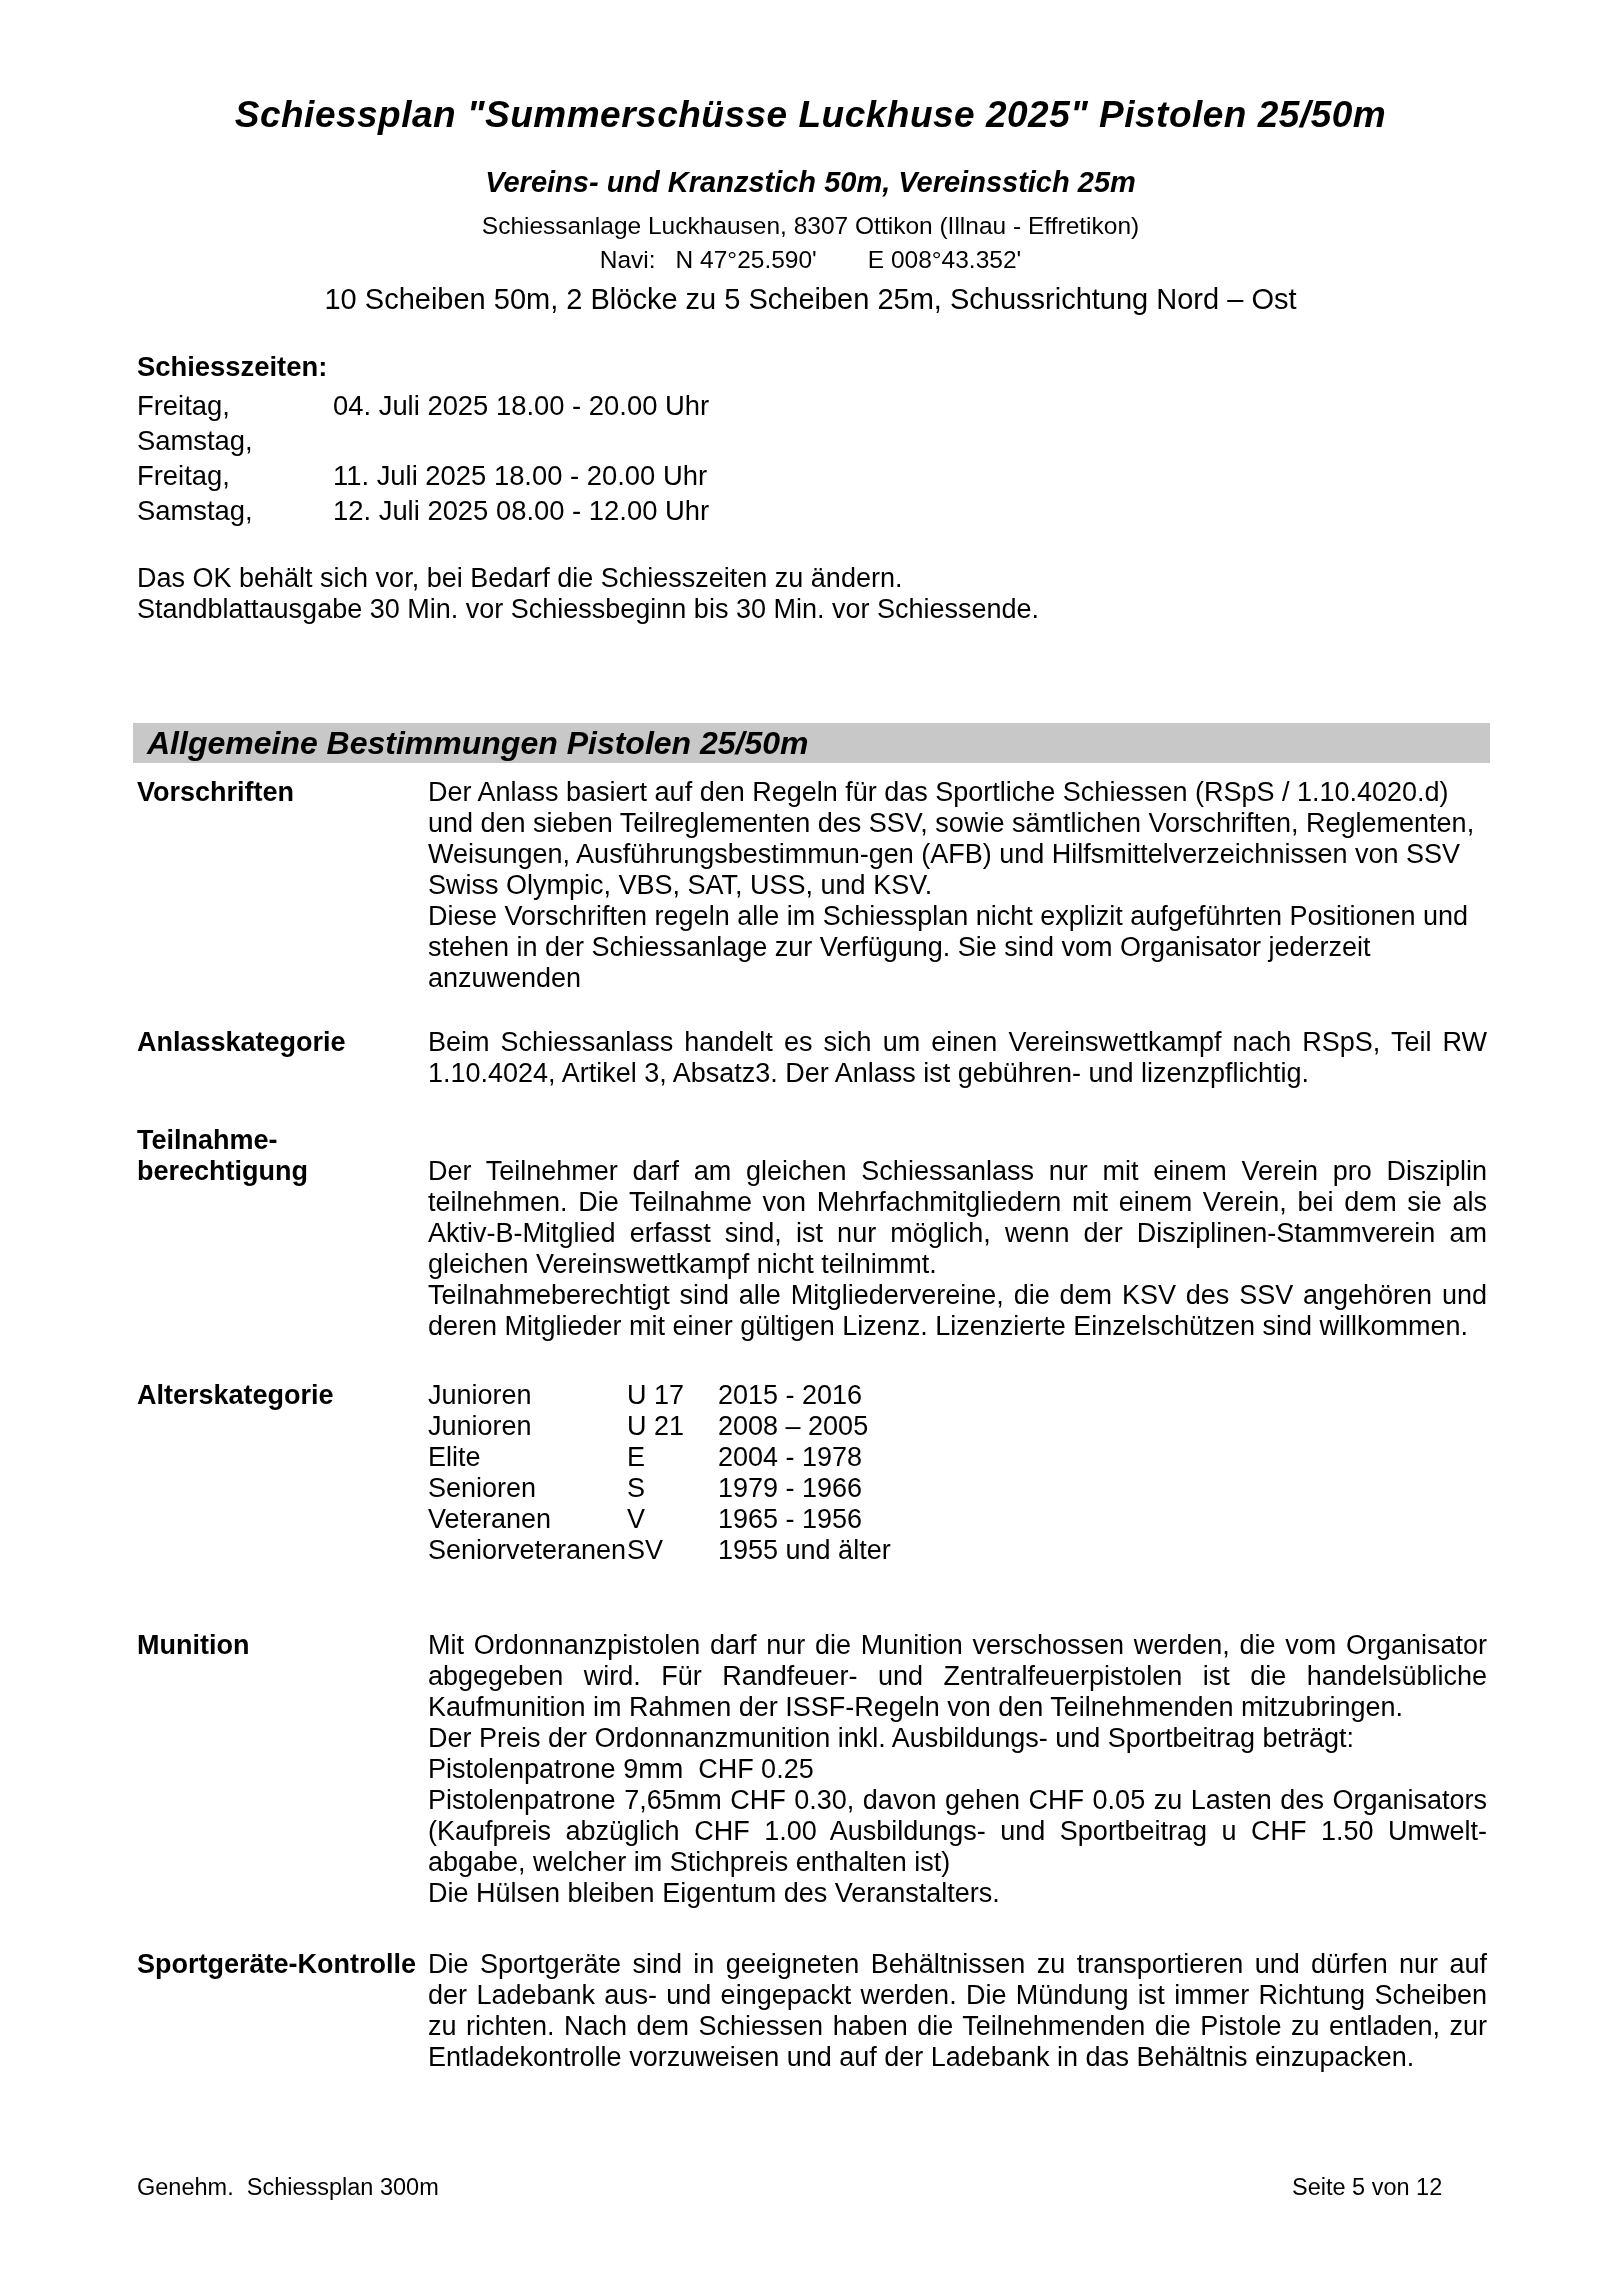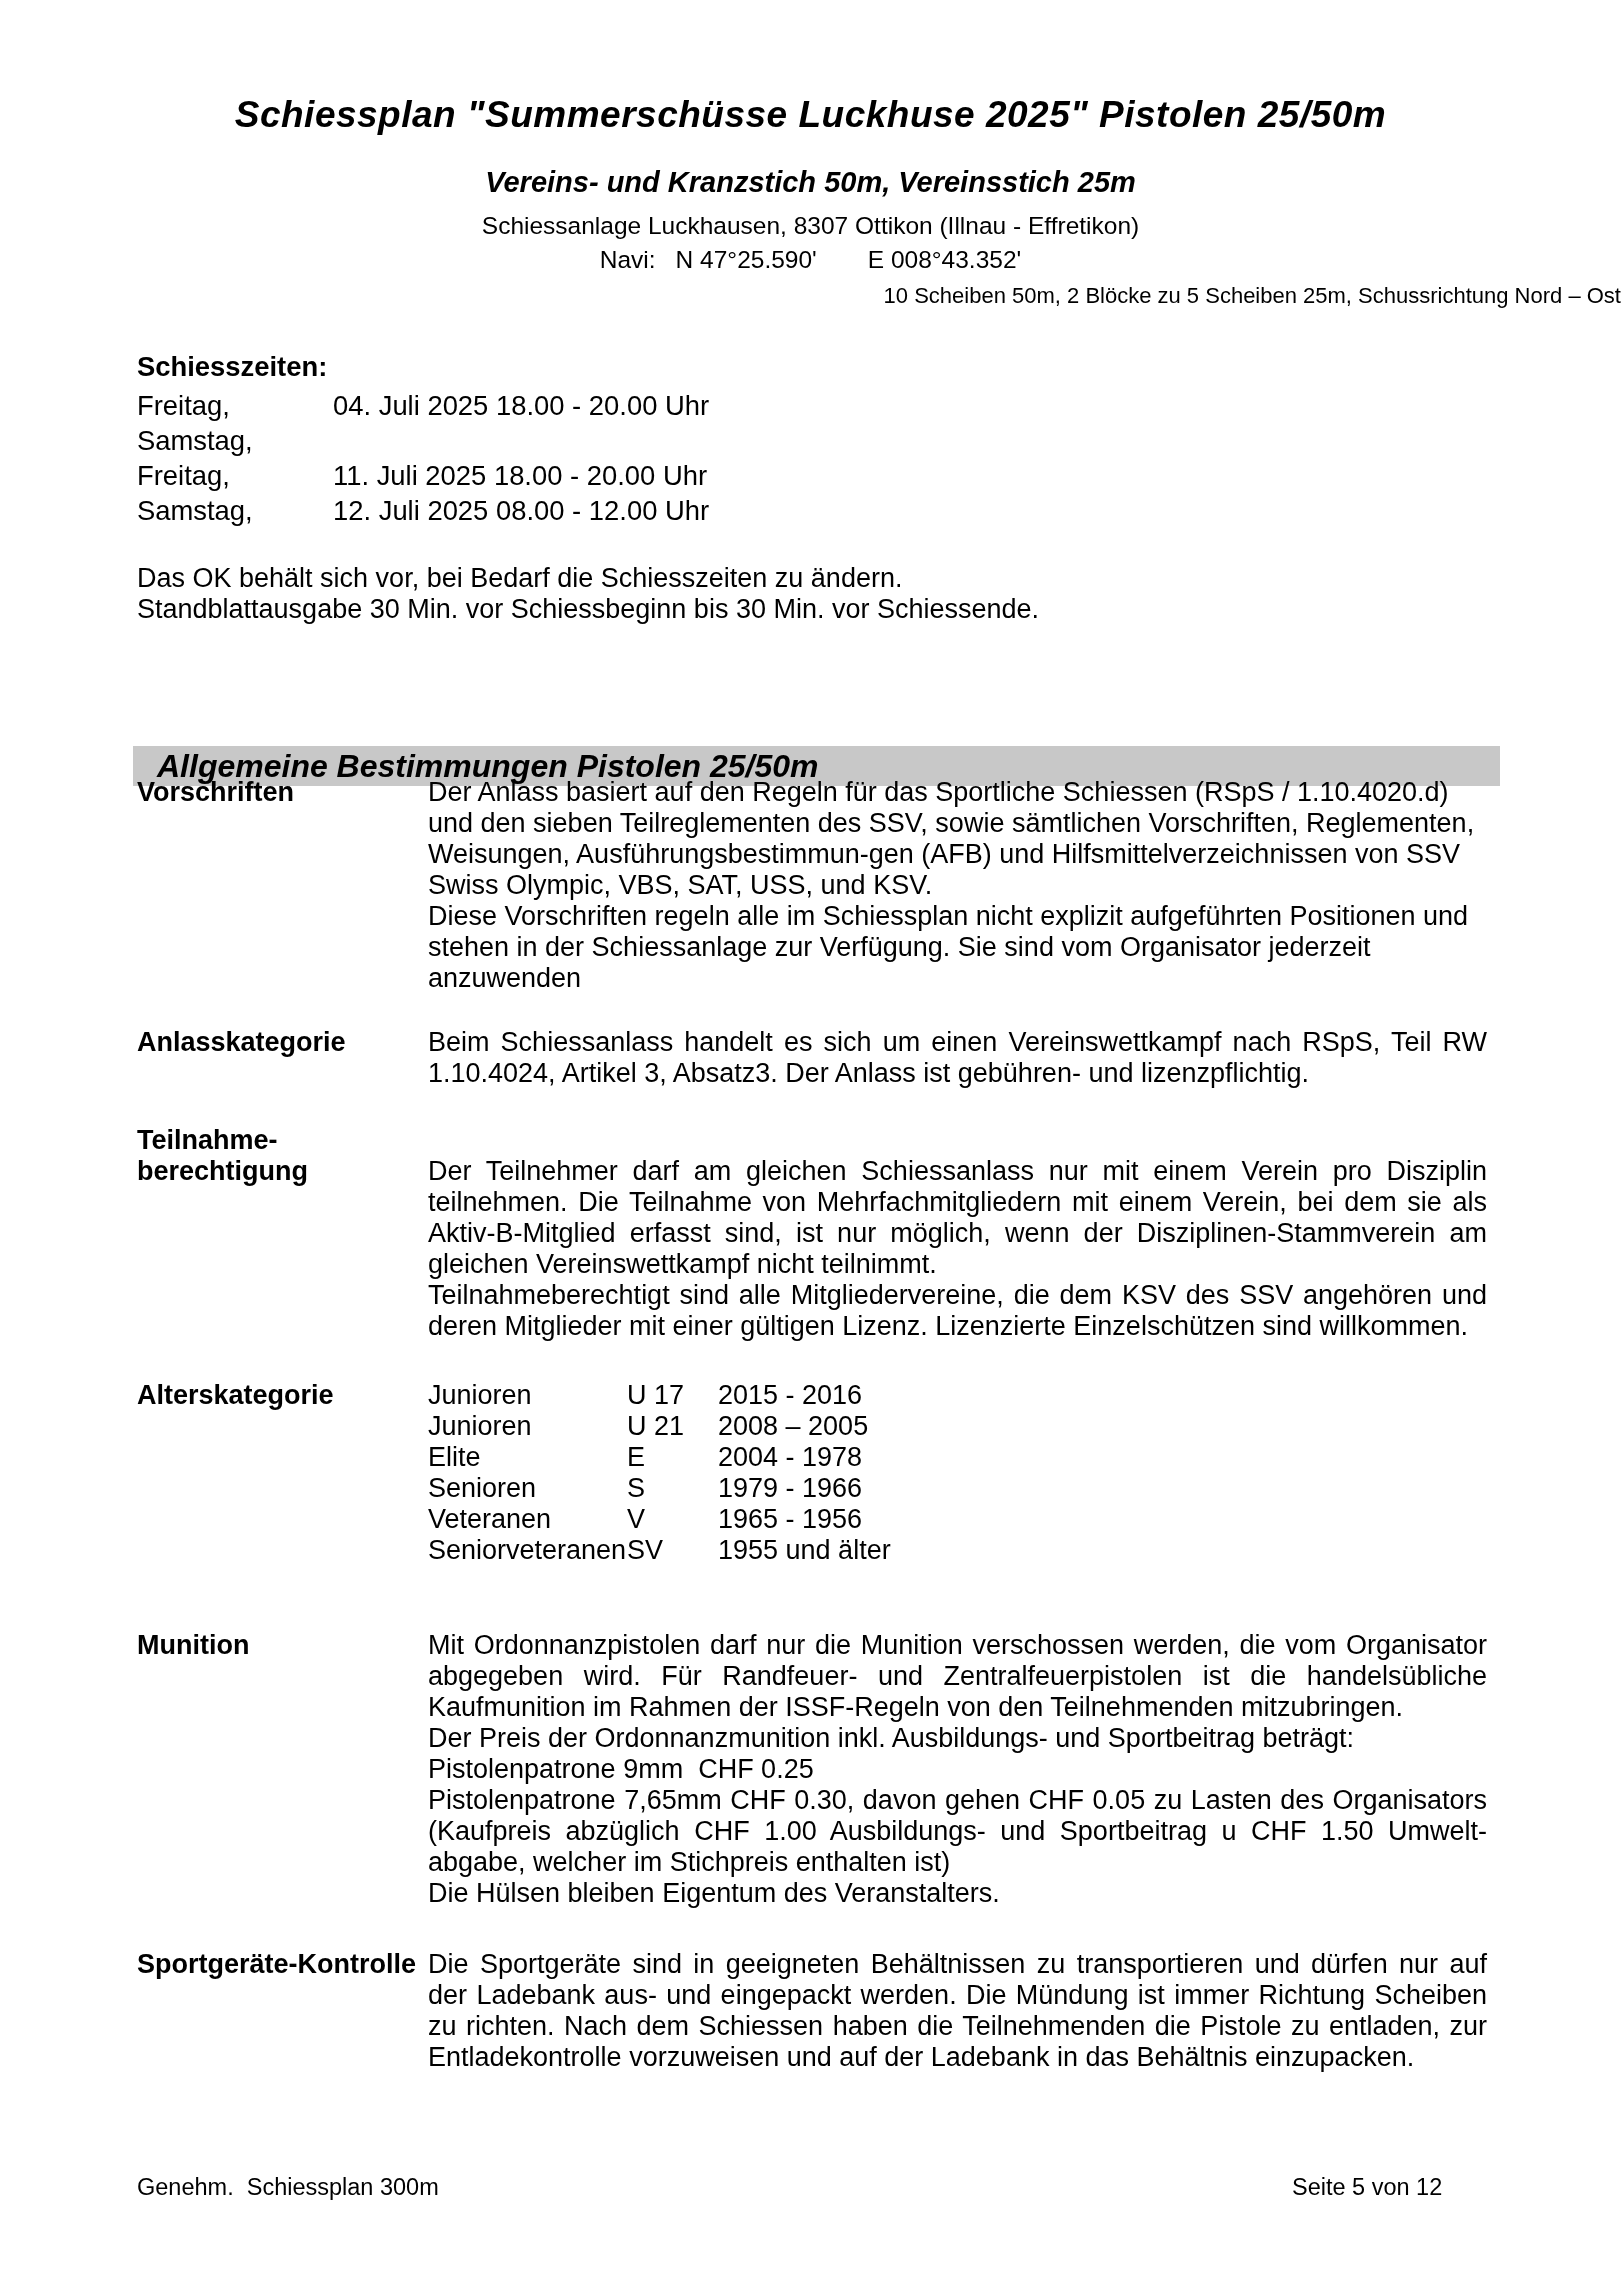--- a/index.html
+++ b/index.html
@@ -12,33 +12,33 @@
     font-family:"Liberation Sans", sans-serif;
     overflow:hidden;
   }
   .abs-center { position:absolute; left:0; width:100%; text-align:center; }
   .doc-title    { top:94px;  font-size:37px; font-weight:bold; font-style:italic; letter-spacing:0.5px; }
   .doc-subtitle { top:166px; font-size:29px; font-weight:bold; font-style:italic; }
   .addr-line    { top:212px; font-size:24.5px; }
   .navi-line    { top:246px; font-size:24.5px; }
   .navi-line .gap1 { margin-right:20px; }
   .navi-line .gap2 { margin-right:51px; }
-  .range-line   { top:283px; font-size:22px;text-align:right; }
+  .range-line   { top:283px; font-size:29px; }
 
   .schedule { position:absolute; top:349px; left:137px; font-size:27.4px; line-height:35px; }
   .schedule-heading { font-weight:bold; margin-bottom:3.9px; }
   .schedule-row { display:flex; }
   .schedule-day { width:196px; flex:none; }
 
   .notes { position:absolute; top:563px; left:137px; font-size:27px; line-height:31px; }
 
   .section-bar {
     position:absolute; top:723px; left:133px; width:1343px; height:40px;
-    display:flex; align-items:center; padding-left:24px;
-    font-size:32px; font-weight:bold; font-style:italic;margin-top:23px;
+    display:flex; align-items:center; padding-left:14px;
+    font-size:32px; font-weight:bold; font-style:italic;
   }
 
   .section { position:absolute; left:137px; display:flex; }
   .section-label { width:291px; flex:none; font-weight:bold; font-size:27px; line-height:31px; }
   .section-body  { width:1059px; flex:none; font-size:27px; line-height:31px; }
   .section-body p { margin:0; }
   .just { text-align:justify; }
   .pre  { white-space:pre-wrap; }
 
   #sec-vorschriften { top:777px; }

